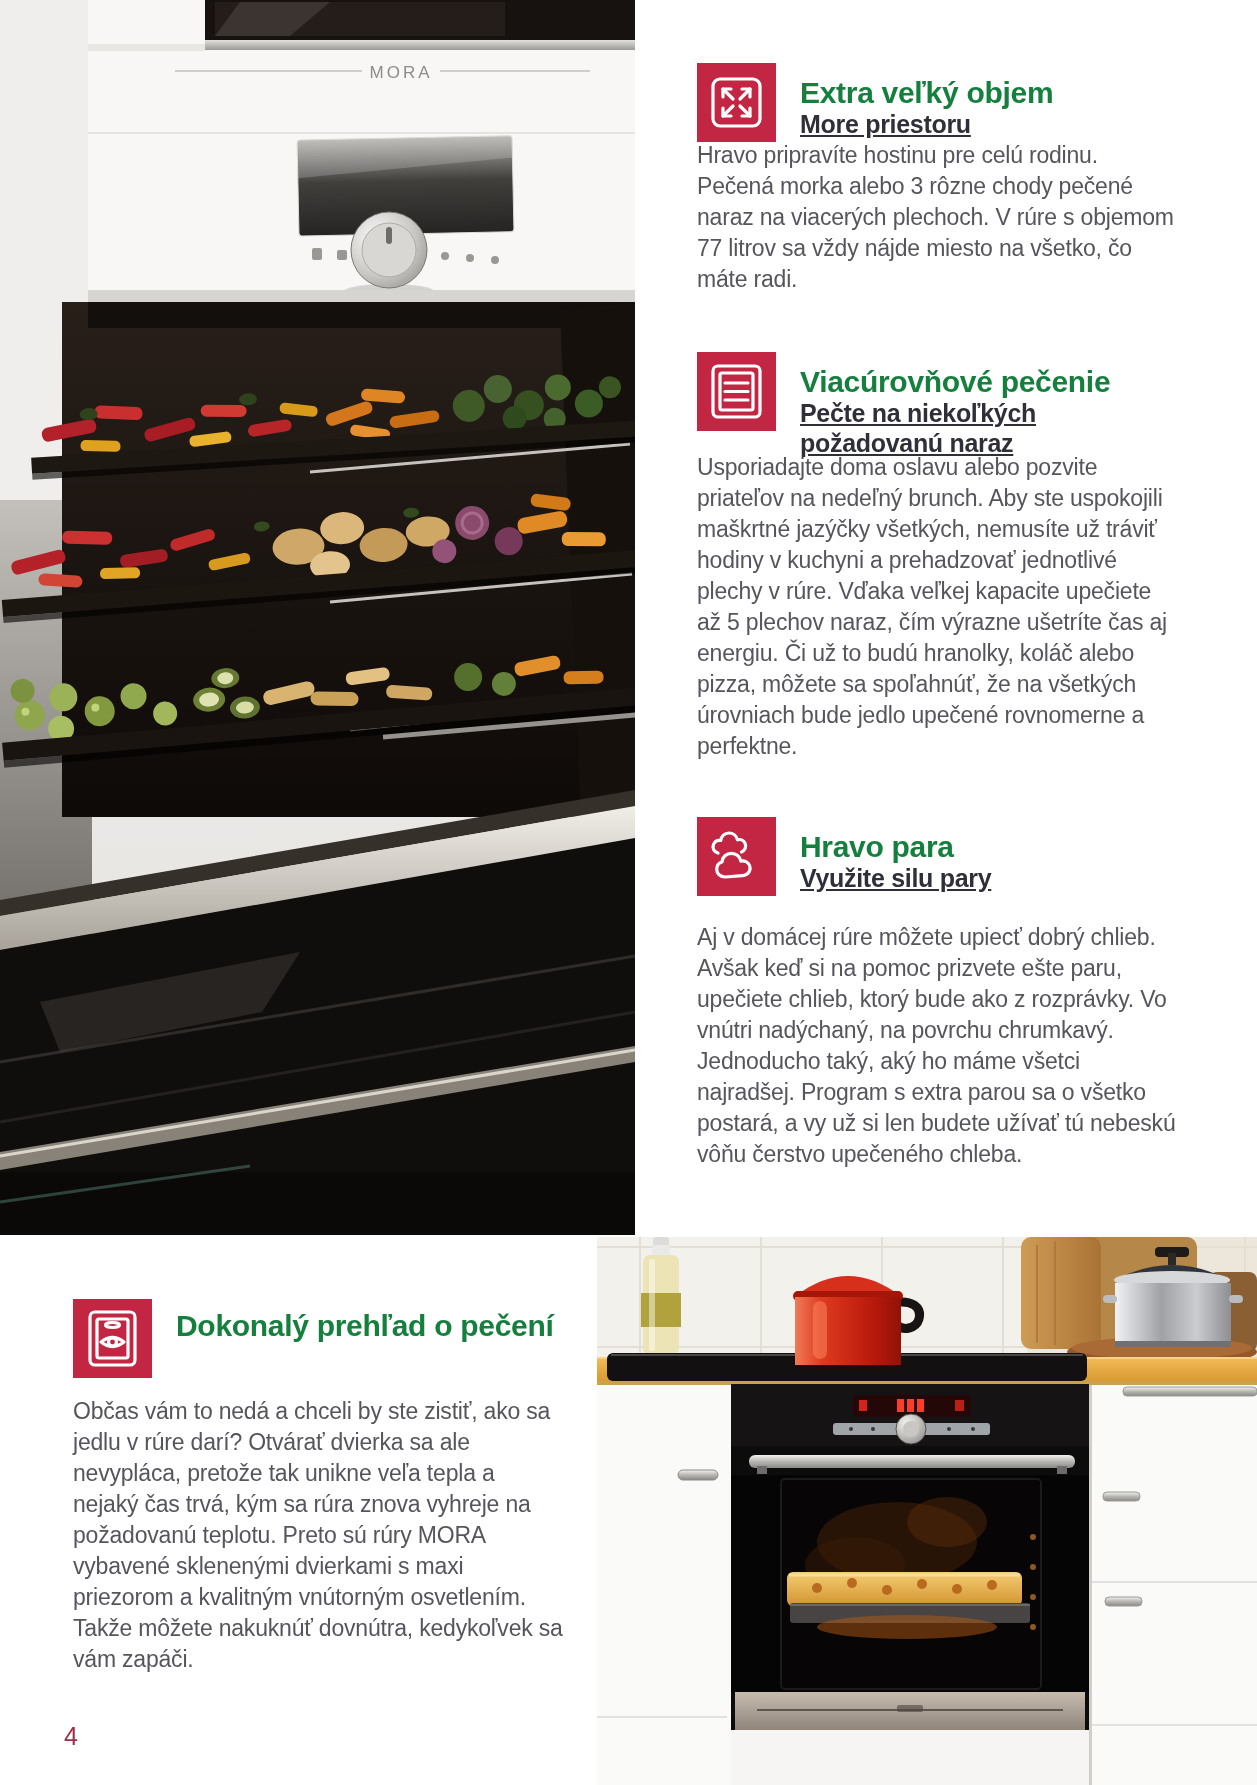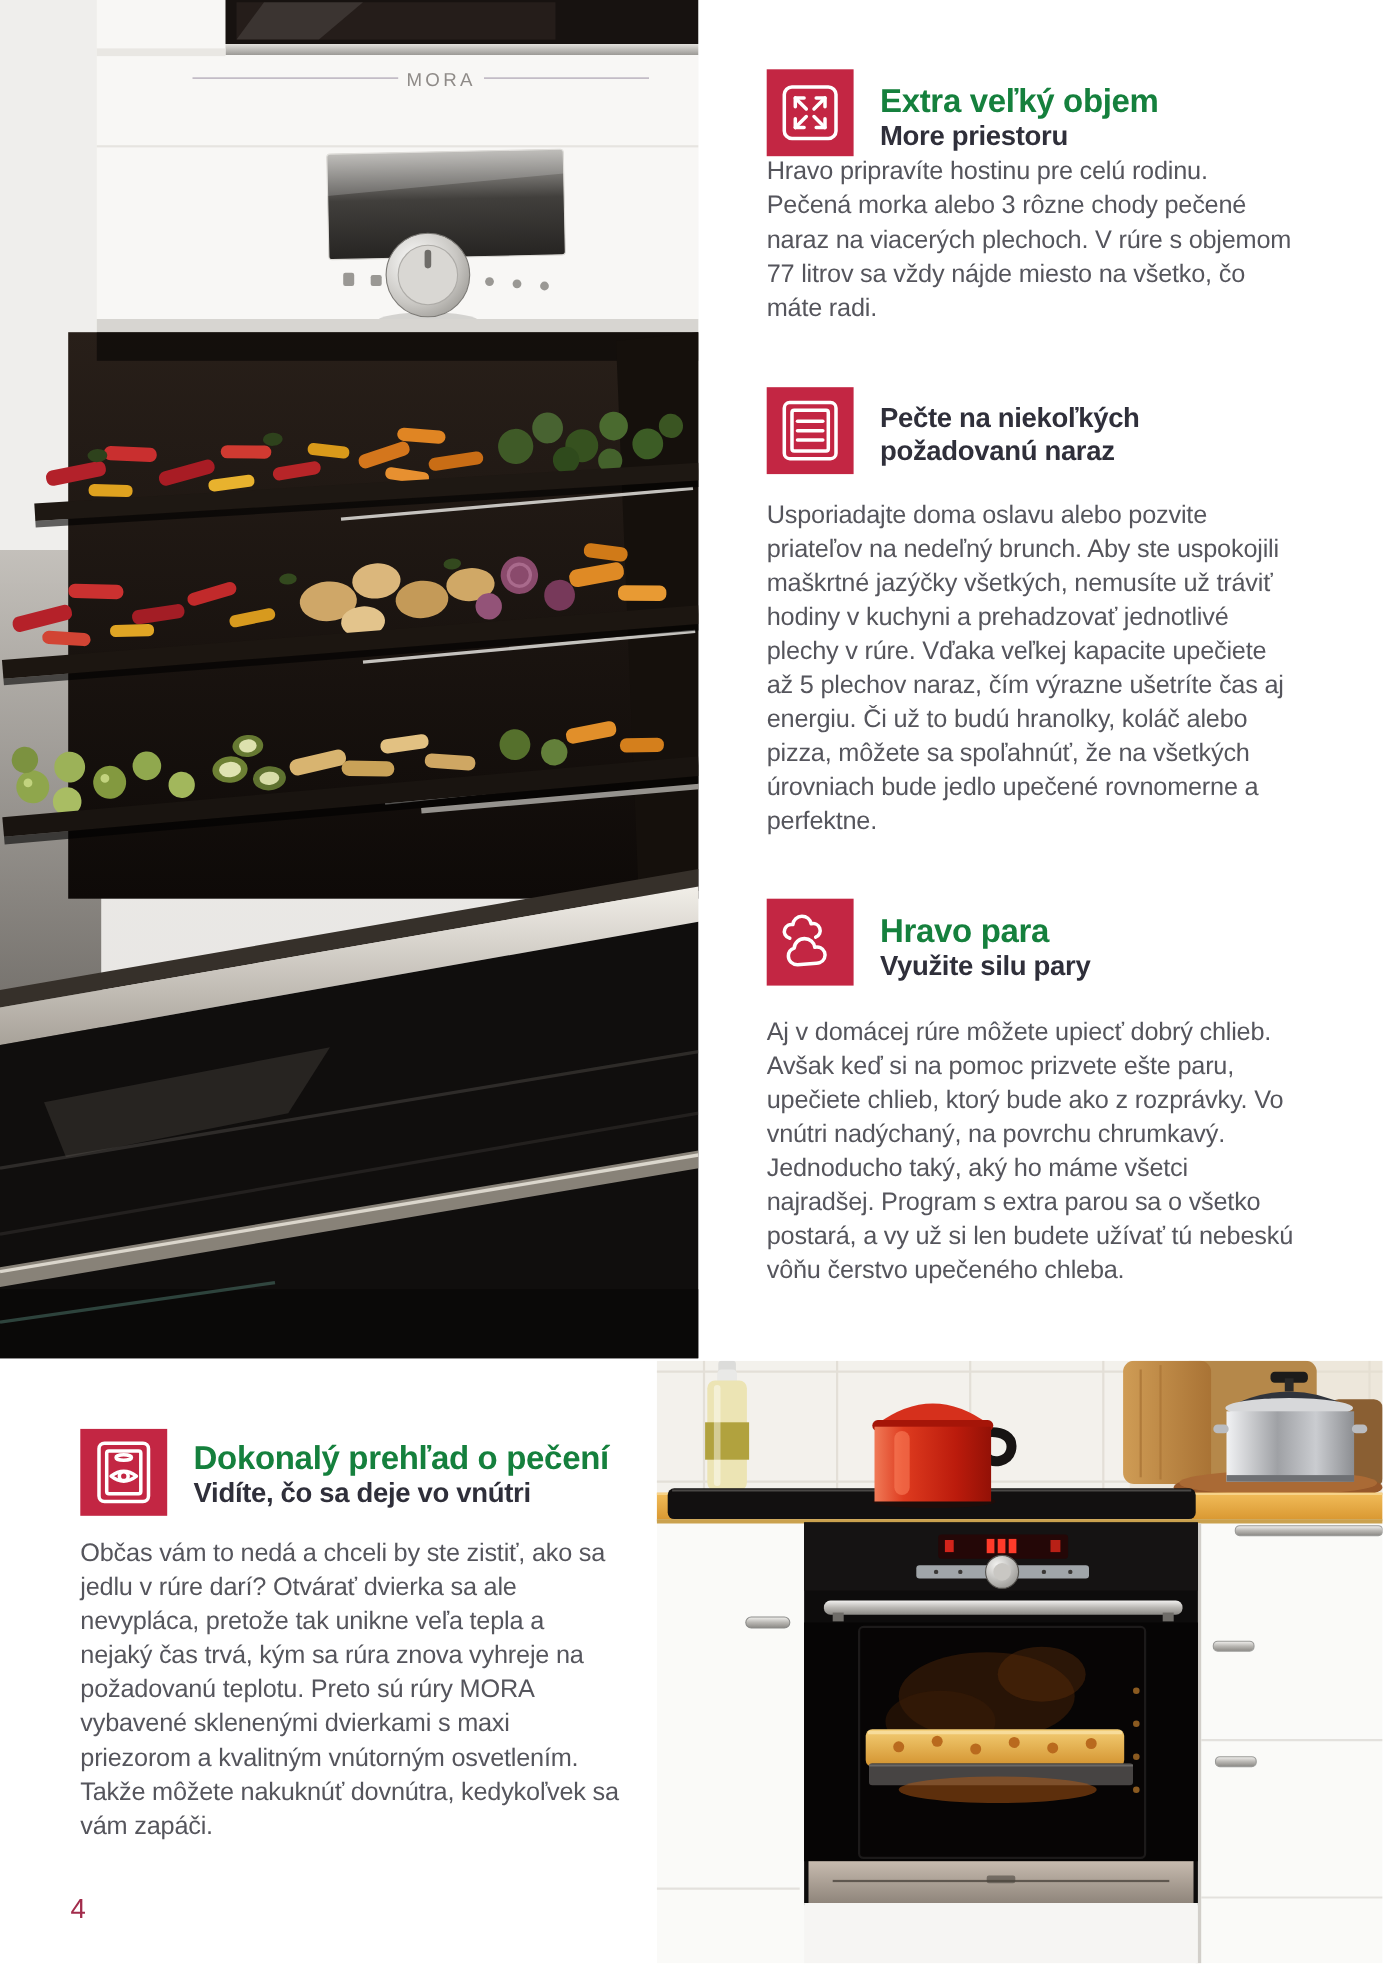--- a/index.html
+++ b/index.html
@@ -8,21 +8,21 @@
   .photo{position:absolute;}
   .photo svg{display:block;}
   .feature{position:absolute;display:flex;gap:24px;}
   .ficon{width:79px;height:79px;background:#c32643;flex:none;
          display:flex;align-items:center;justify-content:center;}
   .ficon svg{display:block;}
   .ftext{padding-top:13px;}
   .ftitle{font-size:30px;font-weight:bold;color:#15803d;line-height:33px;
           letter-spacing:-0.3px;white-space:nowrap;}
   .fsub{font-size:25px;font-weight:bold;color:#2f2f3a;line-height:30px;
-        letter-spacing:-0.3px;white-space:nowrap;}
+        letter-spacing:-0.3px;white-space:nowrap;text-decoration:underline;}
   #feature-1 .fsub{white-space:normal;width:330px;}
   .para{position:absolute;font-size:23px;line-height:31px;color:#55555c;
         letter-spacing:-0.2px;}
   #page-number{position:absolute;left:64px;top:1722px;font-size:25px;
         color:#a22c4c;font-weight:400;}
 </style>
 </head>
 <body>
 
 <div class="photo" style="left:0;top:0;width:632px;height:1235px">
@@ -419,20 +419,21 @@
   <div class="ficon">
     <svg width="77" height="77" viewBox="0 0 77 77" fill="none" stroke="#ffffff" stroke-width="3.2" stroke-linecap="round" stroke-linejoin="round">
       <rect x="15" y="13" width="47" height="51" rx="5"></rect>
       <rect x="22" y="20" width="33" height="37" rx="2"></rect>
       <line x1="27" y1="30" x2="50" y2="30"></line>
       <line x1="27" y1="38.5" x2="50" y2="38.5"></line>
       <line x1="27" y1="47" x2="50" y2="47"></line>
     </svg>
   </div>
   <div class="ftext">
+    <div class="ftitle">Viacúrovňové pečenie</div>
     <div class="fsub">Pečte na niekoľkých požadovanú naraz</div>
   </div>
 </div>
 <div class="para" style="left:697px;top:452px;width:480px">Usporiadajte doma oslavu alebo pozvite priateľov na nedeľný brunch. Aby ste uspokojili maškrtné jazýčky všetkých, nemusíte už tráviť hodiny v kuchyni a prehadzovať jednotlivé plechy v rúre. Vďaka veľkej kapacite upečiete až 5 plechov naraz, čím výrazne ušetríte čas aj energiu. Či už to budú hranolky, koláč alebo pizza, môžete sa spoľahnúť, že na všetkých úrovniach bude jedlo upečené rovnomerne a perfektne.</div>
 
 <div class="feature" id="feature-2" style="left:697px;top:817px">
   <div class="ficon">
     <svg width="77" height="77" viewBox="0 0 77 77" fill="none" stroke="#ffffff" stroke-width="3.2" stroke-linecap="round" stroke-linejoin="round">
       <path d="M20,35 c-4,-1 -6,-5 -4.5,-8.5 c1.2,-3 4.2,-4.6 7.3,-4 c0.3,-4.2 3.8,-7.5 8.2,-7.5 c4.2,0 7.6,2.8 8.4,6.8 c3.2,-0.8 6.6,0.8 7.8,3.9 c1.3,3.4 -0.4,7 -3.7,8.3"></path>
       <path d="M27,59 c-4.6,0 -8.3,-3.4 -8.3,-7.8 c0,-3.4 2.2,-6.3 5.3,-7.3 c0.3,-4.8 4.4,-8.6 9.4,-8.6 c4.8,0 8.8,3.3 9.3,7.8 c3.6,-1 7.5,0.9 8.9,4.4 c1.5,3.9 -0.5,8.2 -4.4,9.6 c-1,0.4 -2,0.5 -3,0.5 z"></path>
@@ -450,18 +451,17 @@
     <svg width="77" height="77" viewBox="0 0 77 77" fill="none" stroke="#ffffff" stroke-width="3.2" stroke-linecap="round" stroke-linejoin="round">
       <rect x="16" y="12" width="45" height="53" rx="5"></rect>
       <rect x="23" y="19" width="31" height="39" rx="2"></rect>
       <ellipse cx="38.5" cy="25" rx="7" ry="2.5"></ellipse>
       <path d="M27,42 Q38.5,33 50,42 Q38.5,51 27,42 Z"></path>
       <circle cx="38.5" cy="42" r="4"></circle>
     </svg>
   </div>
   <div class="ftext" style="padding-top:10px">
     <div class="ftitle">Dokonalý prehľad o pečení</div>
-    <div class="fsub">Vidíte, čo sa deje vo vnútri</div>
   </div>
 </div>
 <div class="para" style="left:73px;top:1396px;width:492px">Občas vám to nedá a chceli by ste zistiť, ako sa jedlu v rúre darí? Otvárať dvierka sa ale nevypláca, pretože tak unikne veľa tepla a nejaký čas trvá, kým sa rúra znova vyhreje na požadovanú teplotu. Preto sú rúry MORA vybavené sklenenými dvierkami s maxi priezorom a kvalitným vnútorným osvetlením. Takže môžete nakuknúť dovnútra, kedykoľvek sa vám zapáči.</div>
 
 <div id="page-number">4</div>
 
 </body></html>

